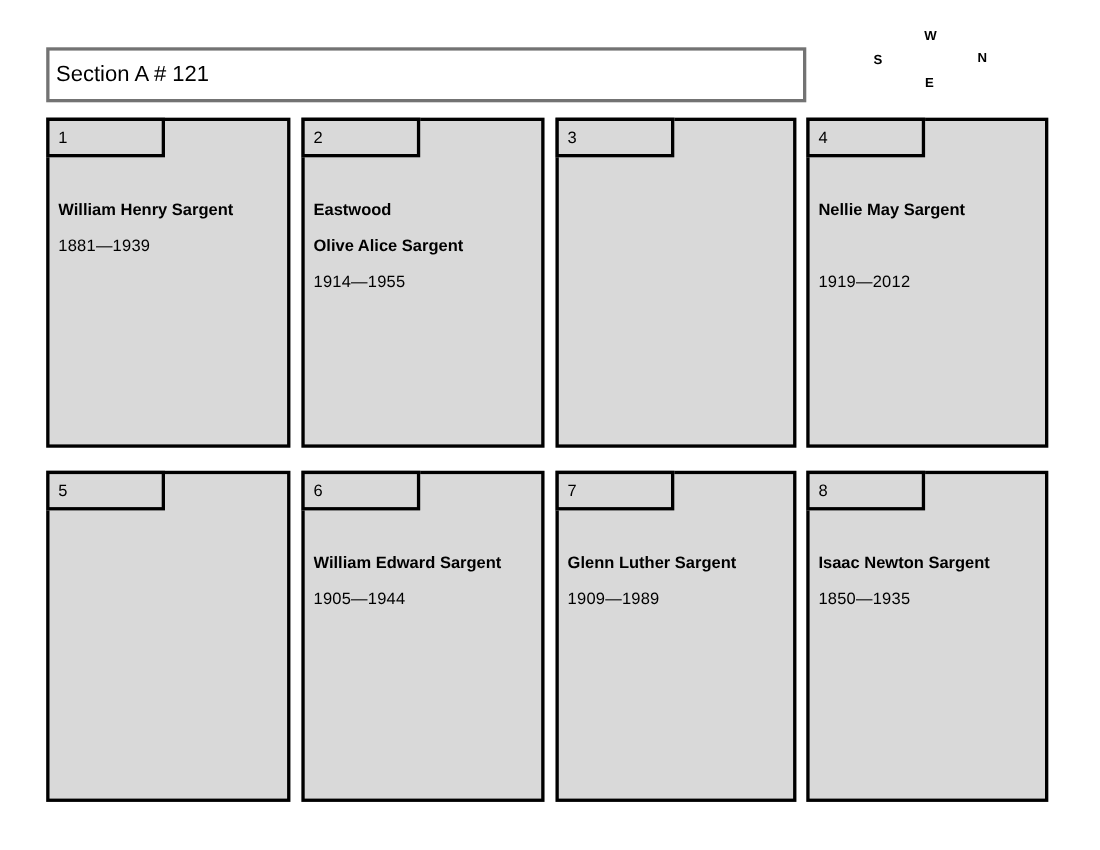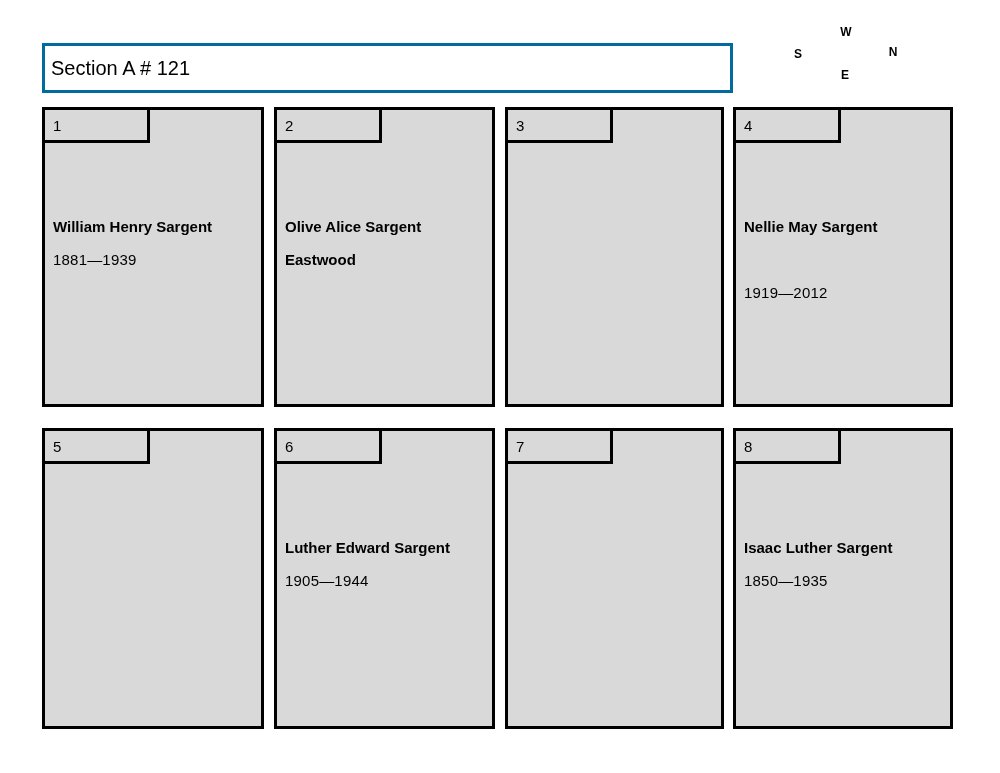--- a/index.html
+++ b/index.html
@@ -18,21 +18,21 @@
   }
 
   
   .title-box {
     position: absolute;
     left: 42px;
     top: 43px;
     width: 691px;
     height: 50px;
     box-sizing: border-box;
-    border: 3px solid #0369a1;
+    border: 3px solid #737373;
     background: #ffffff;
     display: flex;
     align-items: center;
     padding-left: 6px;
     font-size: 20px;
     font-weight: 400;
   }
 
   
   .compass-label {
@@ -66,21 +66,21 @@
     display: flex;
     align-items: center;
     padding-left: 8px;
     font-size: 15px;
     font-weight: 400;
   }
   .card-body {
     padding: 64px 8px 0 8px; 
     box-sizing: border-box;
   }
-  .card-body { padding-top: 64px; margin-top: 36px; }
+  .card-body { padding-top: 64px; }
   .line {
     height: 33px;
     line-height: 33px;
     font-size: 15px;
     white-space: nowrap;
     overflow: hidden;
   }
   .line.name  { font-weight: 700; }
   .line.dates { font-weight: 400; letter-spacing: 0.2px; }
   .line.blank { font-weight: 400; }
@@ -109,22 +109,23 @@
       <div class="line name">William Henry Sargent</div>
       <div class="line dates">1881—1939</div>
     </div>
   </div>
 
   <div class="card" style="left:274px;top:107px;width:221px;height:300px">
     <div class="tab">
       <span>2</span>
     </div>
     <div class="card-body">
+      <div class="line name">Eastwood</div>
       <div class="line name">Olive Alice Sargent</div>
-      <div class="line name">Eastwood</div>
+      <div class="line dates">1914—1955</div>
     </div>
   </div>
 
   <div class="card" style="left:505px;top:107px;width:219px;height:300px">
     <div class="tab">
       <span>3</span>
     </div>
   </div>
 
   <div class="card" style="left:733px;top:107px;width:220px;height:300px">
@@ -142,34 +143,38 @@
     <div class="tab">
       <span>5</span>
     </div>
   </div>
 
   <div class="card" style="left:274px;top:428px;width:221px;height:301px">
     <div class="tab">
       <span>6</span>
     </div>
     <div class="card-body">
-      <div class="line name">Luther Edward Sargent</div>
+      <div class="line name">William Edward Sargent</div>
       <div class="line dates">1905—1944</div>
     </div>
   </div>
 
   <div class="card" style="left:505px;top:428px;width:219px;height:301px">
     <div class="tab">
       <span>7</span>
     </div>
+    <div class="card-body">
+      <div class="line name">Glenn Luther Sargent</div>
+      <div class="line dates">1909—1989</div>
+    </div>
   </div>
 
   <div class="card" style="left:733px;top:428px;width:220px;height:301px">
     <div class="tab">
       <span>8</span>
     </div>
     <div class="card-body">
-      <div class="line name">Isaac Luther Sargent</div>
+      <div class="line name">Isaac Newton Sargent</div>
       <div class="line dates">1850—1935</div>
     </div>
   </div>
 
 </div>
 
 </body></html>

